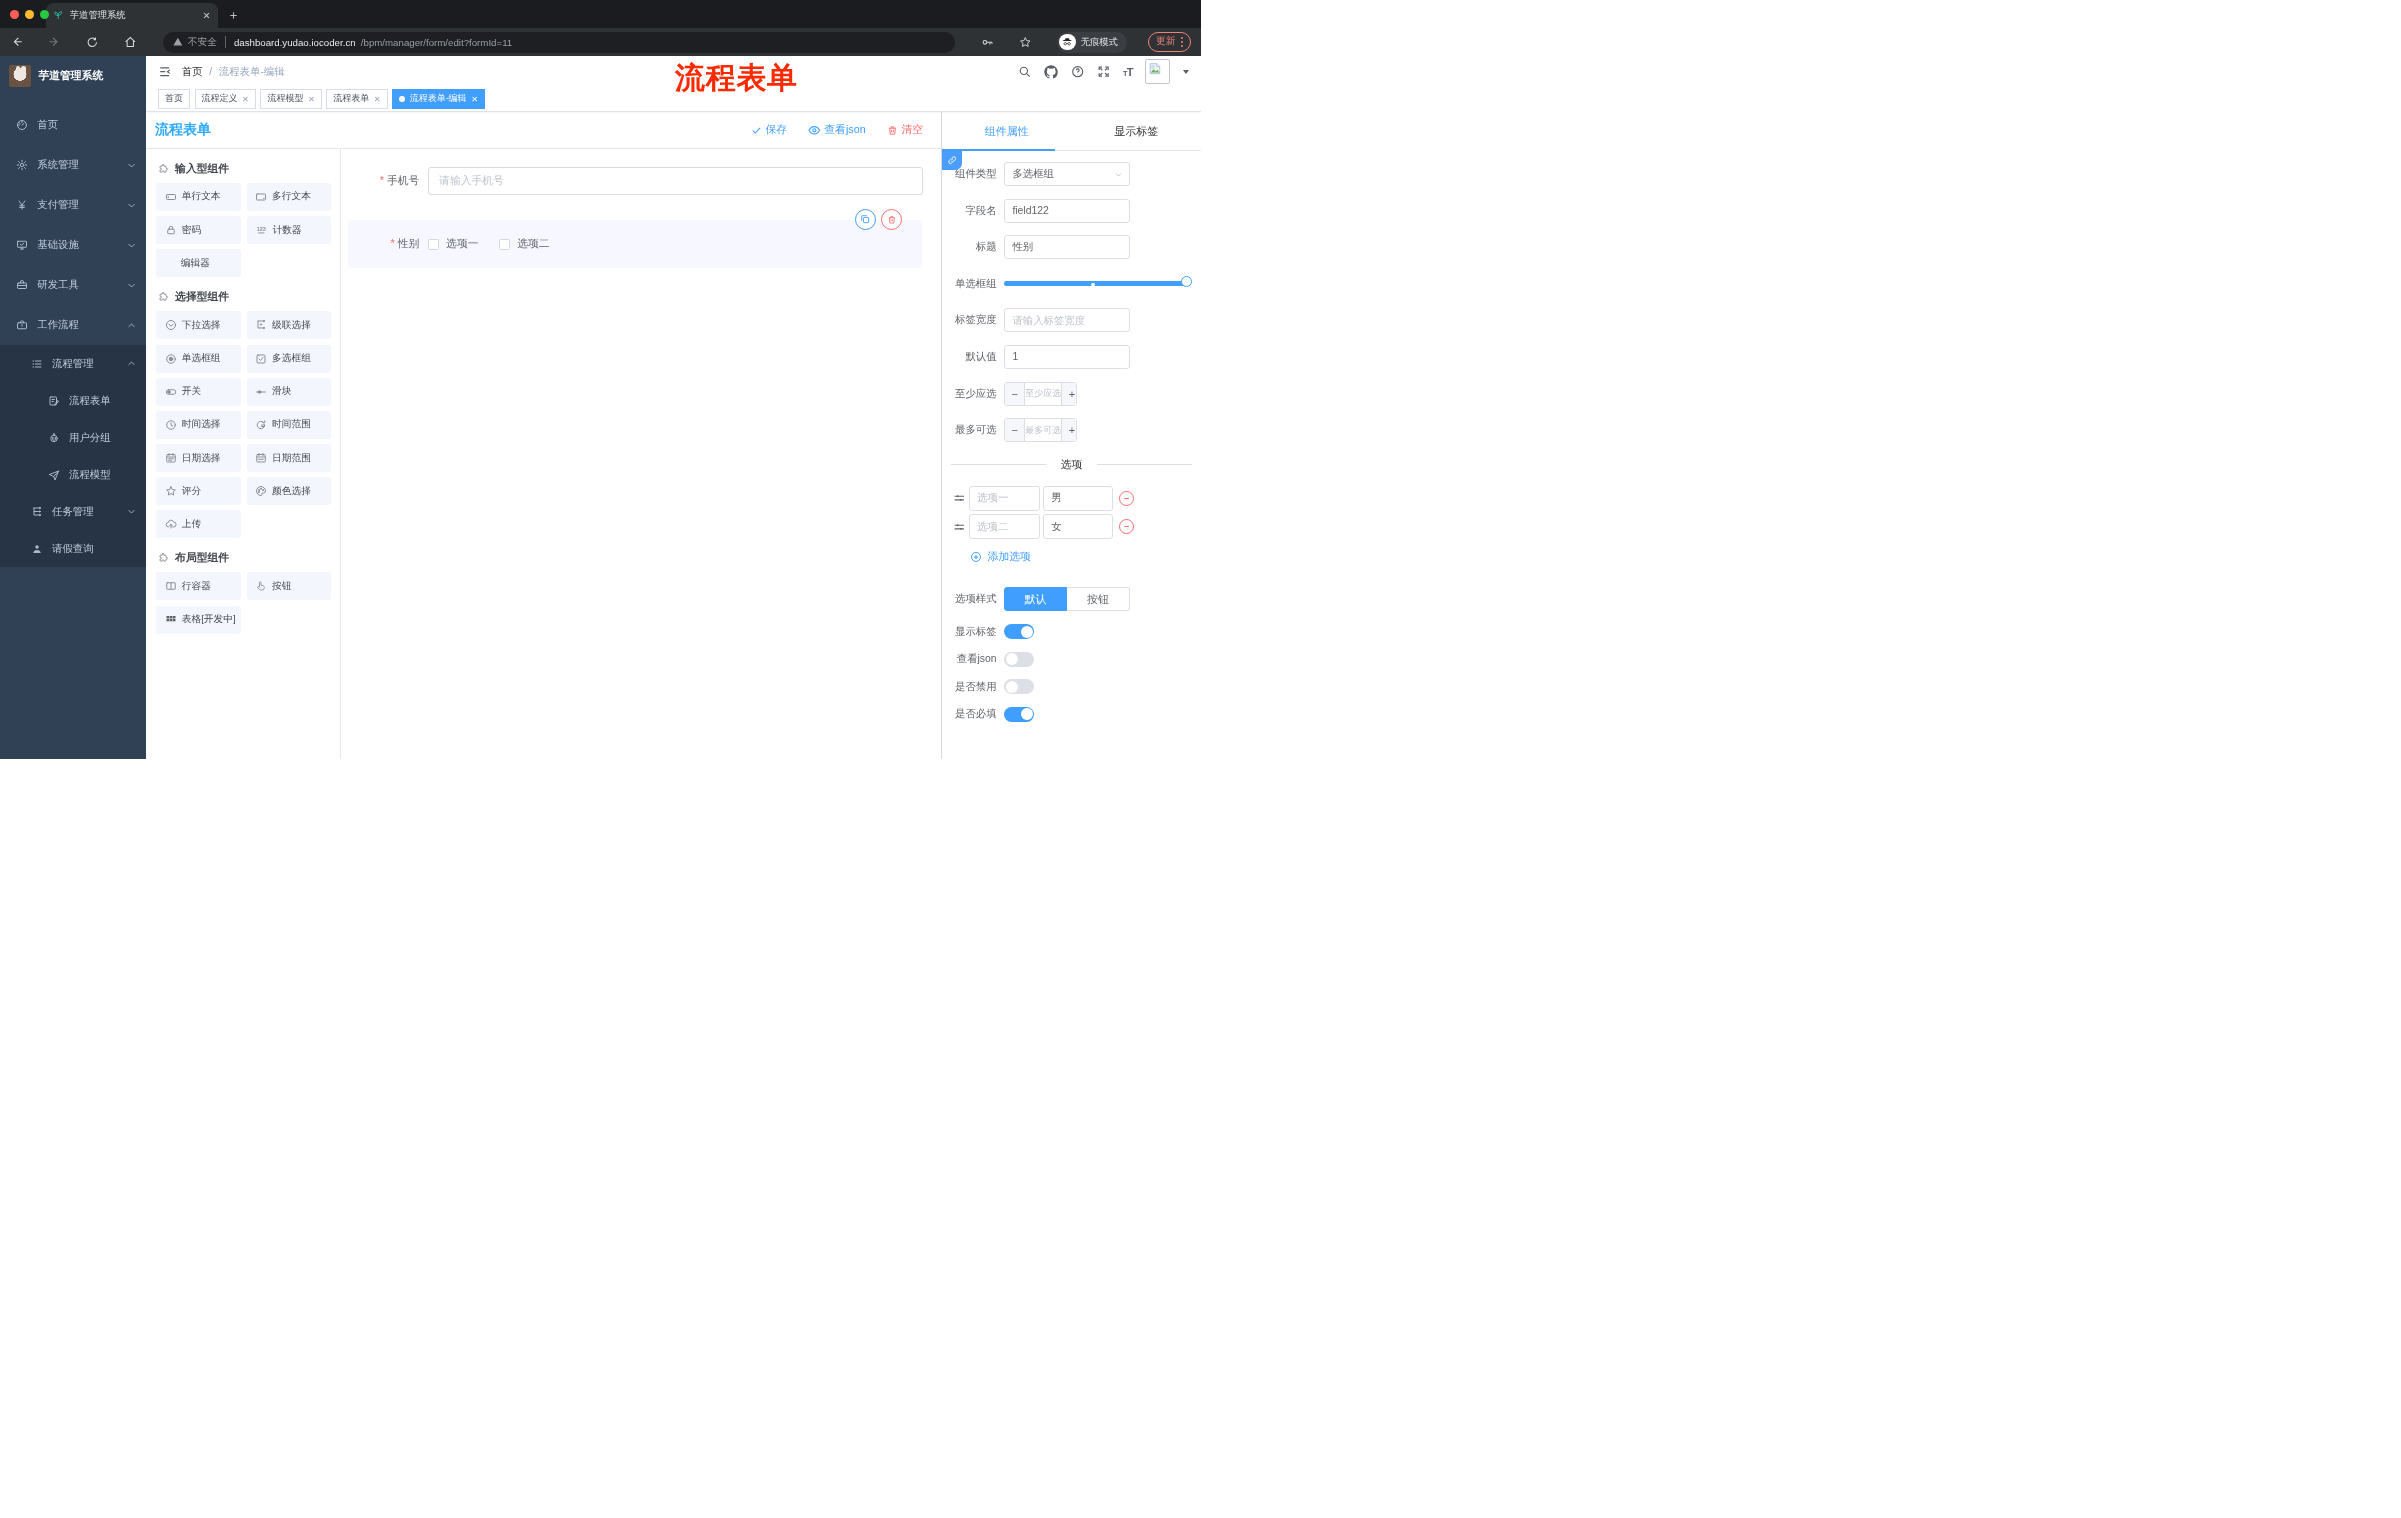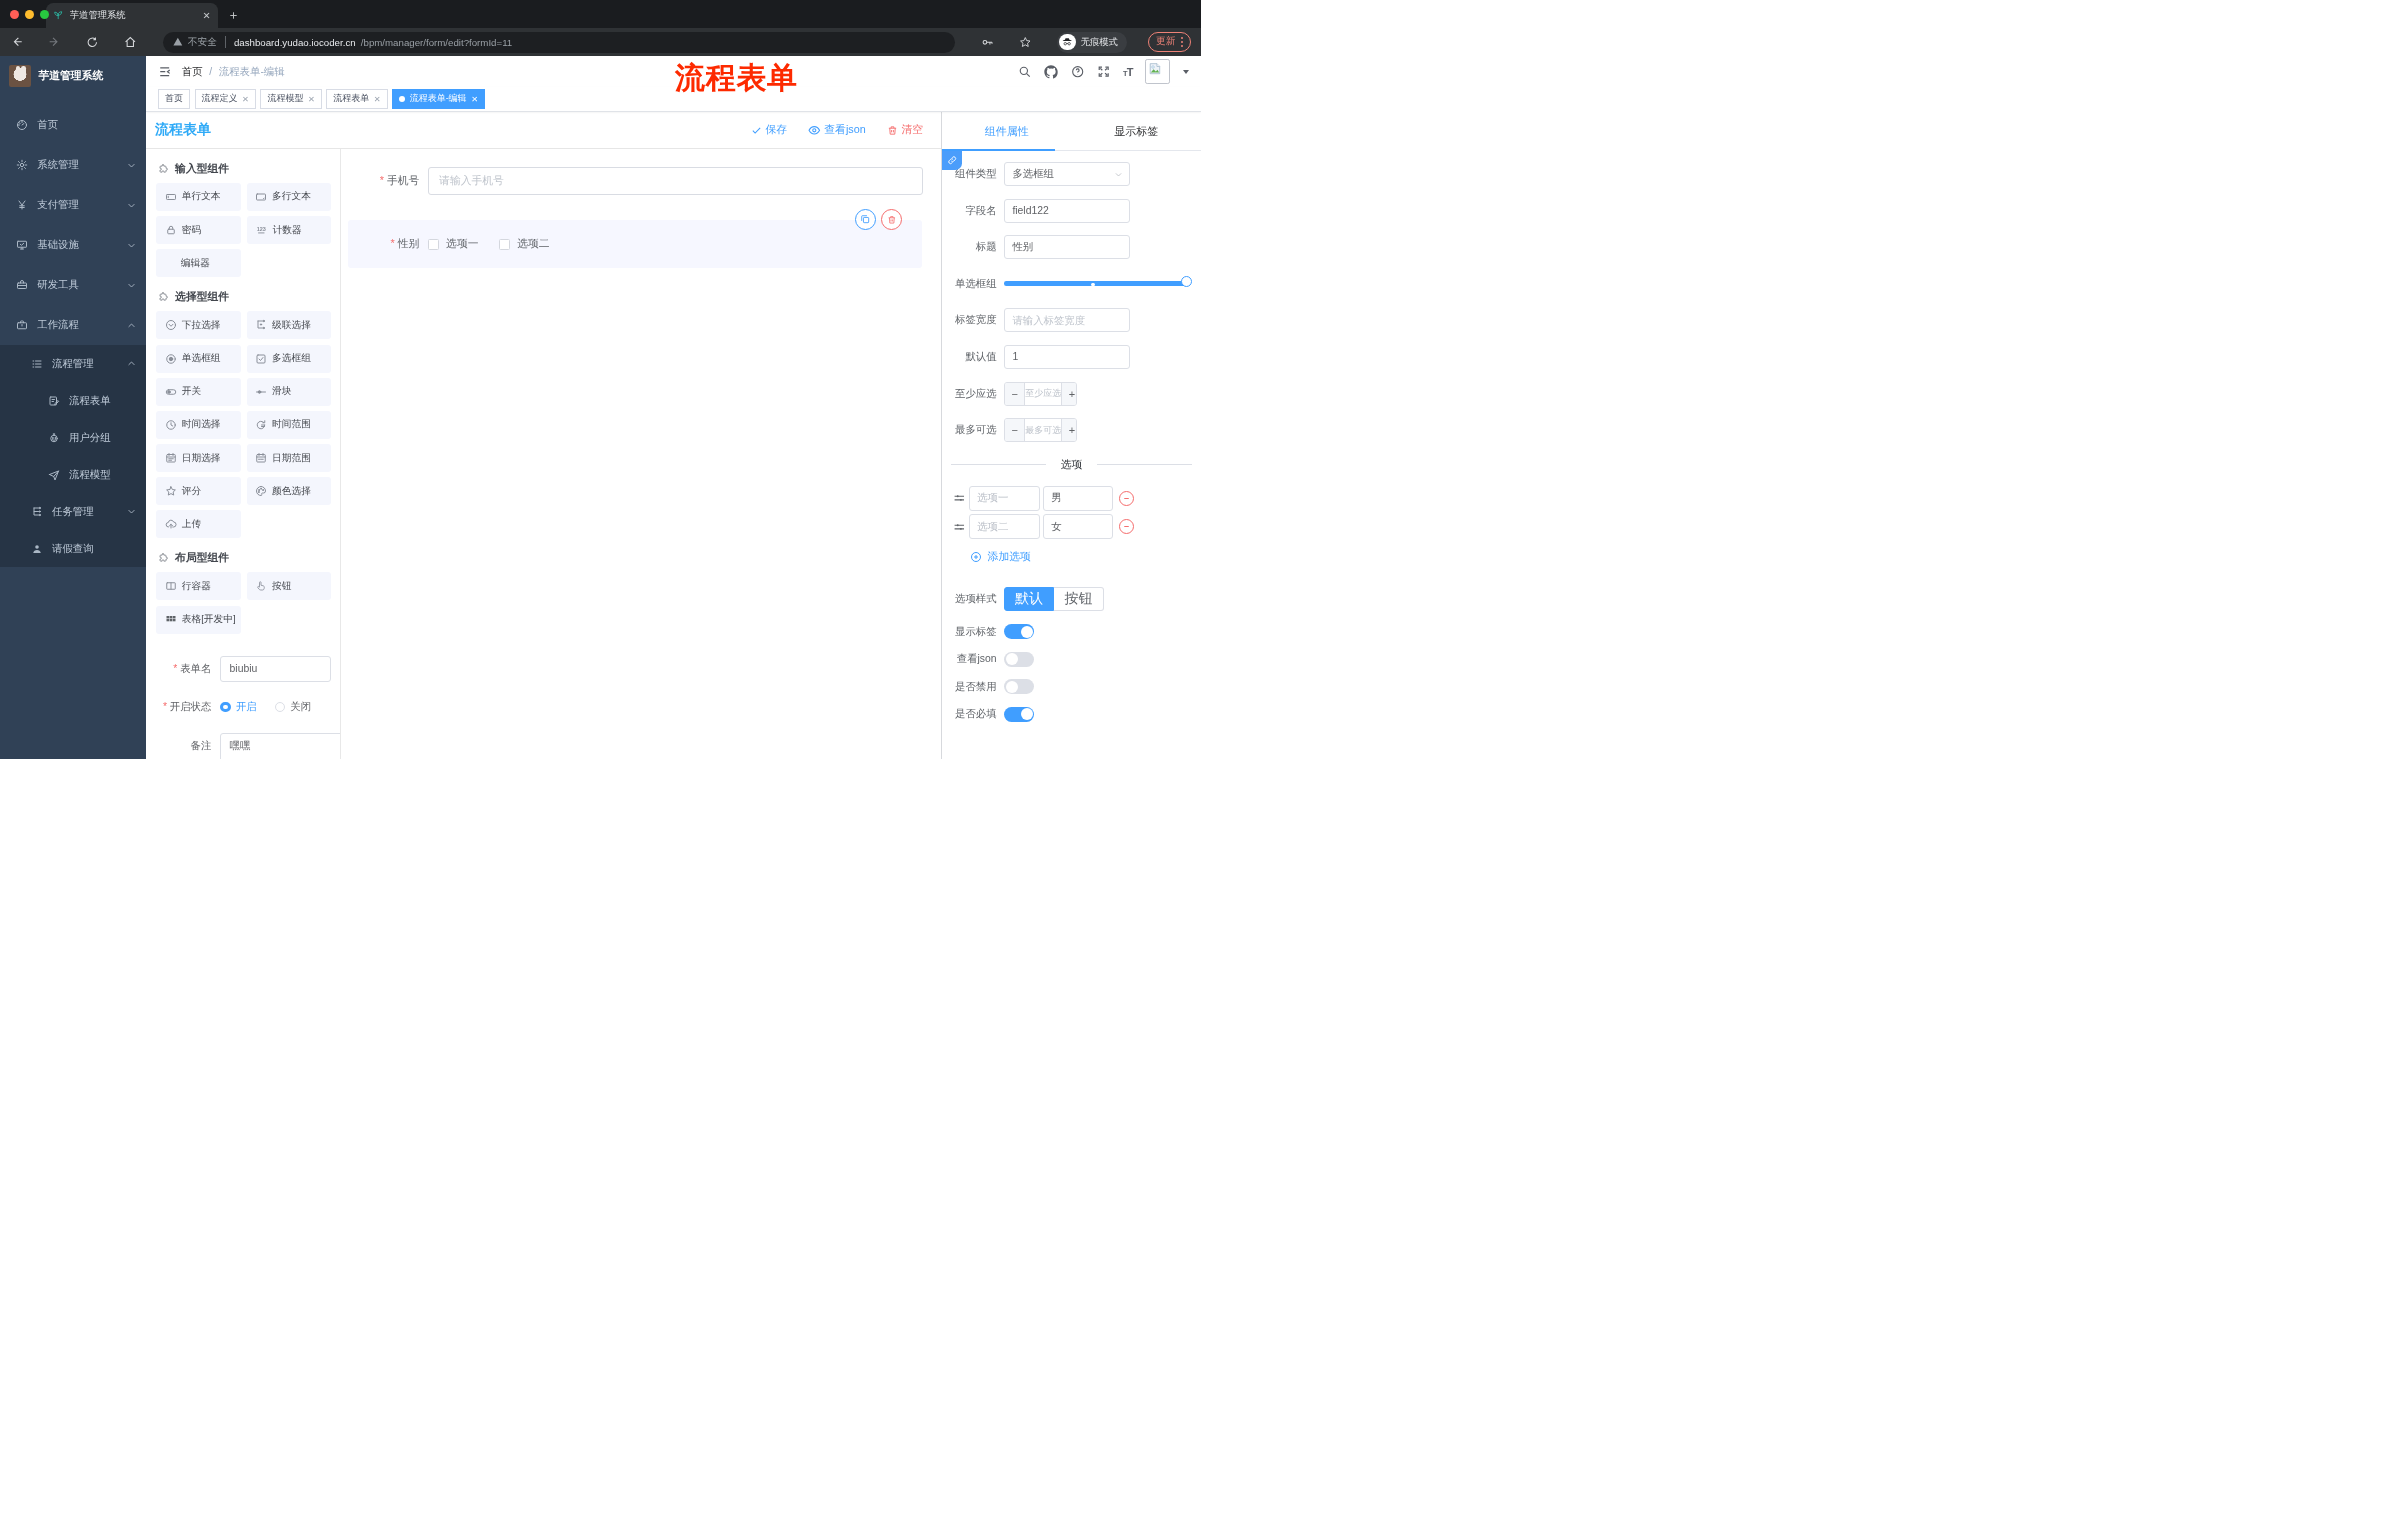--- a/index.html
+++ b/index.html
@@ -130,21 +130,21 @@
   .opt-divider { display:flex; align-items:center; margin:15.6px 0 14px; font-size:10.8px; color:#2f3338; font-weight:500; }
   .opt-divider i { flex:1; height:0.7px; background:#dcdfe6; }
   .opt-divider span { margin:0 15px; }
   .opt-row { display:flex; align-items:center; margin-bottom:3.7px; }
   .opt-row .drag { color:#5f6368; margin:0 3.7px 0 1.5px; cursor:grab; }
   .opt-in { height:25px; border:0.7px solid #dcdfe6; border-radius:3px; display:flex; align-items:center; padding:0 7.4px; font-size:10.4px; background:#fff; }
   .opt-in.w1 { width:71px; color:#b8bdc6; } .opt-in.w2 { width:70px; margin-left:3px; color:#606266; }
   .mcirc { width:15px; height:15px; border-radius:50%; border:1.1px solid #f56c6c; color:#f56c6c; display:flex; align-items:center; justify-content:center; margin-left:6.7px; cursor:pointer; }
   .add-opt { display:flex; align-items:center; gap:6px; color:#409eff; font-size:10.8px; margin:11px 0 0 18.6px; cursor:pointer; }
   .seg { display:flex; }
-  .seg-btn { width:50px; height:24px; display:flex; align-items:center; justify-content:center; font-size:14px; border:0.7px solid #dcdfe6; background:#fff; color:#5f6368; cursor:pointer; }
+  .seg-btn { width:63px; height:24px; display:flex; align-items:center; justify-content:center; font-size:11px; border:0.7px solid #dcdfe6; background:#fff; color:#5f6368; cursor:pointer; }
   .seg-btn.on { background:#409eff; border-color:#409eff; color:#fff; border-radius:3px 0 0 3px; }
   .seg-btn.off { border-left:none; border-radius:0 3px 3px 0; }
   .toggle { width:30px; height:15px; border-radius:7.4px; background:#dcdfe6; position:relative; cursor:pointer; }
   .toggle.on { background:#409eff; }
   .toggle .knob { position:absolute; top:1.5px; width:12px; height:12px; border-radius:50%; background:#fff; }
   .toggle .knob { left:1.5px; } .toggle.on .knob { left:auto; right:1.5px; }
   .t-row { margin-bottom:12.6px; }
   .style-row { margin-top:23px; }
 </style>
 </head>
@@ -708,41 +708,20 @@
                       <rect x="9.3" y="4" width="5.4" height="4.8"></rect>
                       <rect x="15.6" y="4" width="5.4" height="4.8"></rect>
                       <rect x="3" y="9.8" width="5.4" height="4.8"></rect>
                       <rect x="9.3" y="9.8" width="5.4" height="4.8"></rect>
                       <rect x="15.6" y="9.8" width="5.4" height="4.8"></rect>
                     </svg>
                   </span>
                   <span>表格[开发中]</span>
                 </div>
               </div>
-              <div class="palette-form">
-  <div class="pf-row">
-    <span class="pf-label req">表单名</span>
-    <input class="pf-input" value="biubiu" style="">
-  </div>
-  <div class="pf-row">
-    <span class="pf-label req">开启状态</span>
-    <span class="pf-radio on">
-                    <span class="rdot on"></span>
-                    <span class="t">开启</span>
-                  </span>
-    <span class="pf-radio">
-                    <span class="rdot"></span>
-                    <span>关闭</span>
-                  </span>
-  </div>
-  <div class="pf-row" style="align-items:flex-start">
-    <span class="pf-label" style="margin-top:6px">备注</span>
-    <span class="area-wrap"><textarea class="pf-area" style="">嘿嘿</textarea></span>
-  </div>
-              </div>
             </div>
 
           <div class="canvas">
             <div class="cv-row">
               <span class="cv-label req">手机号</span>
               <div class="cv-input">请输入手机号</div>
             </div>
             <div class="cv-selected">
               <span class="cv-label req">性别</span>
               <span id="gender-opts" style="display:flex">

